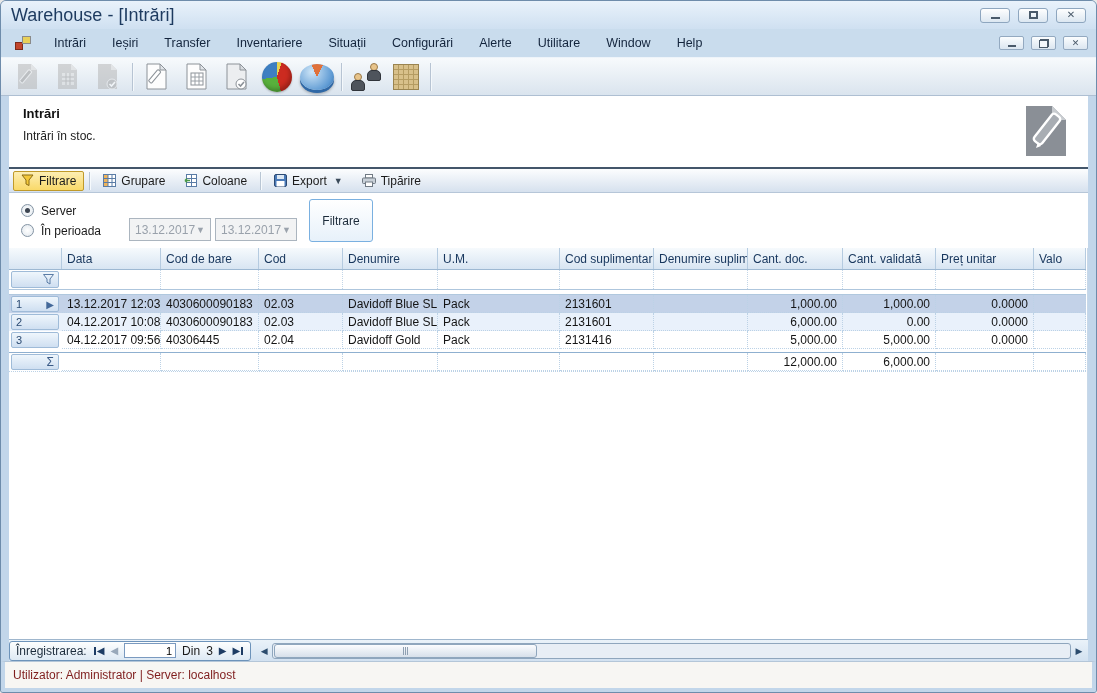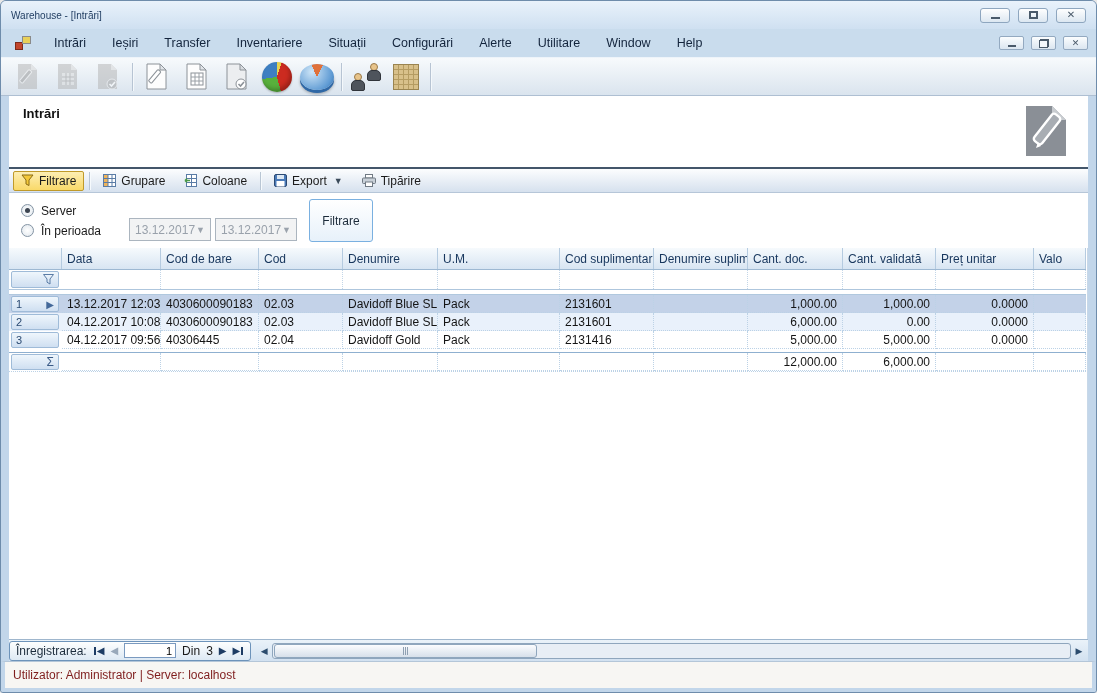--- a/index.html
+++ b/index.html
@@ -6,21 +6,21 @@
   html,body { width:1097px; height:693px; }
   body { font-family:"Liberation Sans","DejaVu Sans",sans-serif; font-size:12px; color:#1a1a1a; background:#e8e8e8; }
 
   .window { width:1097px; height:693px; display:flex; flex-direction:column;
     border:1px solid #6e8cab; border-radius:6px 6px 3px 3px; overflow:hidden;
     background:#c2d6ea; }
 
   
   .titlebar { height:28px; display:flex; align-items:center; padding:0 10px;
     background:linear-gradient(#e9f2fb,#cfe0f1); }
-  .title-text { color:#1d3a5f; font-size:10px; }
+  .title-text { color:#1d3a5f; font-size:18px; }
   .win-controls { margin-left:auto; display:flex; gap:8px; }
   .win-btn { width:30px; height:15px; border:1px solid #8ea6bf; border-radius:3px;
     background:linear-gradient(#fefefe,#dce7f1); display:flex; align-items:center; justify-content:center;
     color:#4a5a6a; cursor:default; }
   .glyph-min { width:9px; height:2px; background:#4a5a6a; margin-top:6px; }
   .glyph-max { width:9px; height:8px; border:2px solid #4a5a6a; }
   .glyph-close { font-size:10px; font-weight:bold; line-height:1; }
   .glyph-restore { position:relative; width:10px; height:9px; }
   .glyph-restore::before { content:''; position:absolute; right:0; top:0; width:7px; height:6px; border:1px solid #4a5a6a; background:#f4f8fc; }
   .glyph-restore::after  { content:''; position:absolute; left:0; bottom:0; width:7px; height:6px; border:1px solid #4a5a6a; background:#f4f8fc; }
@@ -257,20 +257,21 @@
     <div class="tool-btn">
         <div class="box-icon"></div>
       </div>
     <div class="tool-sep"></div>
   </div>
 
   <div class="frame">
 
     <div class="header-panel">
       <div class="page-title">Intrări</div>
+      <div class="page-subtitle">Intrări în stoc.</div>
       <div class="big-edit-icon">
         <svg width="56" height="58" viewBox="0 0 28 29">
           <path d="M4 2 h13 l7 7 v18 h-20 z" fill="#8a8f96"></path>
             <path d="M17 2 l7 7 h-7 z" fill="#c8ccd0"></path>
           <rect x="12" y="5" width="5" height="17" rx="1.5" transform="rotate(38 14.5 13.5)" fill="#a8adb3" stroke="#ffffff" stroke-width="1.2"></rect>
           <path d="M9 23 l2.5 -1 l-1.5 -2 z" fill="#ffffff"></path>
         </svg>
       </div>
     </div>
 

